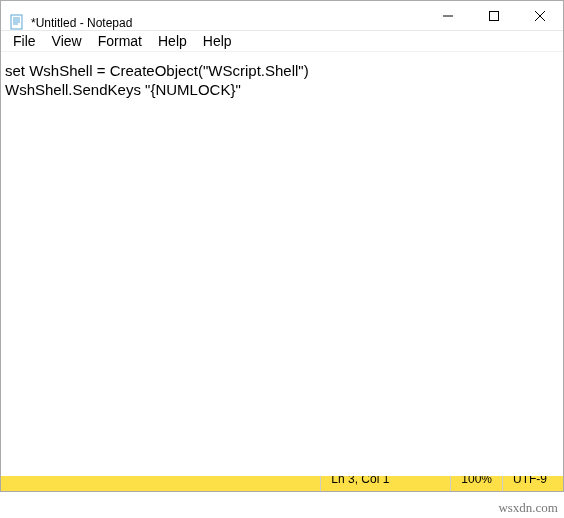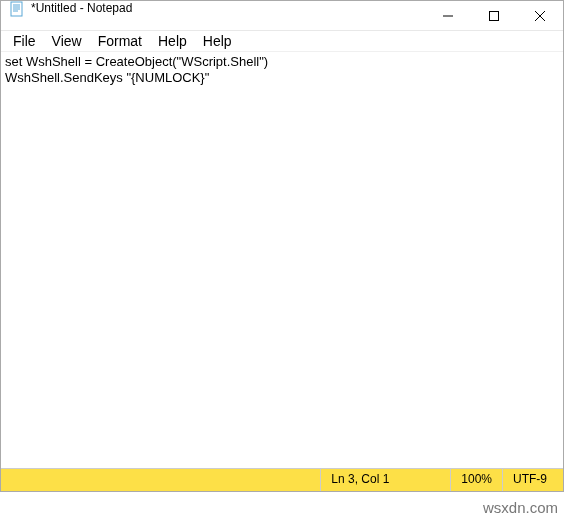--- a/index.html
+++ b/index.html
@@ -1,34 +1,34 @@
 <!DOCTYPE html>
 <html><head>
   <meta charset="utf-8">
   <style>
     * { box-sizing: border-box; margin: 0; padding: 0; font-family: "Segoe UI", Tahoma, sans-serif; }
     body { width: 564px; height: 518px; background: #fff; position: relative; }
     .window { width: 564px; height: 492px; border: 1px solid #aaa; display: flex; flex-direction: column; background: #fff; }
-    .titlebar { height: 30px; display: flex; align-items: flex-start; background: #fff; border-bottom: 1px solid #e8e8e8; }
+    .titlebar { height: 30px; display: flex; align-items: flex-end; background: #fff; border-bottom: 1px solid #e8e8e8; }
     .titlebar-icon { width: 16px; height: 16px; margin: 0 6px 0 8px; }
     .titlebar-title { flex: 1; font-size: 12px; color: #000; }
     .win-controls { display: flex; height: 100%; }
     .win-btn { width: 46px; height: 100%; display: flex; align-items: center; justify-content: center; cursor: pointer; }
     .menubar { height: 20px; display: flex; align-items: center; padding: 0 4px; background: #fff; font-size: 14px; }
     .menu-item { padding: 2px 8px; cursor: pointer; }
     .editor { flex: 1; position: relative; border-top: 1px solid #f0f0f0; }
-    .editor textarea { width: 100%; height: 100%; border: none; resize: none; outline: none; font-family: Arial, sans-serif; font-size: 13px; padding: 2px 4px; white-space: pre; overflow: auto; line-height: 1.25; }
+    .editor textarea { width: 100%; height: 100%; border: none; resize: none; outline: none; font-family: Arial, sans-serif; font-size: 15px; padding: 2px 4px; white-space: pre; overflow: auto; line-height: 1.25; margin-top: 8px; }
     .statusbar { height: 23px; border-top: 1px solid #ccc; display: flex; font-size: 12px; background: #fde047; align-items: stretch; }
     .status-spacer { flex: 1; border-right: 1px solid #ccc; }
     .status-cell { padding: 3px 10px; border-right: 1px solid #ccc; min-width: 60px; }
     .status-cell.pos { min-width: 130px; }
     .status-cell.enc2 { border-right: none; min-width: 60px; }
     .status-cell.le { min-width: 110px; }
     .status-cell.zoom { min-width: 50px; text-align: right; }
-    .watermark { position: absolute; right: 6px; bottom: 2px; font-size: 15px; color: #777; font-family: Liberation Sans, sans-serif; }
+    .watermark { position: absolute; right: 6px; bottom: 2px; font-size: 13px; color: #777; font-family: Liberation Serif, serif; }
   </style>
 </head>
 <body>
 
 <div class="window">
   <div class="titlebar">
     <span class="titlebar-icon">
       <svg width="16" height="16" viewBox="0 0 16 16">
         <rect x="2" y="1" width="11" height="14" fill="#fff" stroke="#5aa7d6" stroke-width="1"></rect>
         <line x1="4" y1="4" x2="11" y2="4" stroke="#5aa7d6" stroke-width="1"></line>

